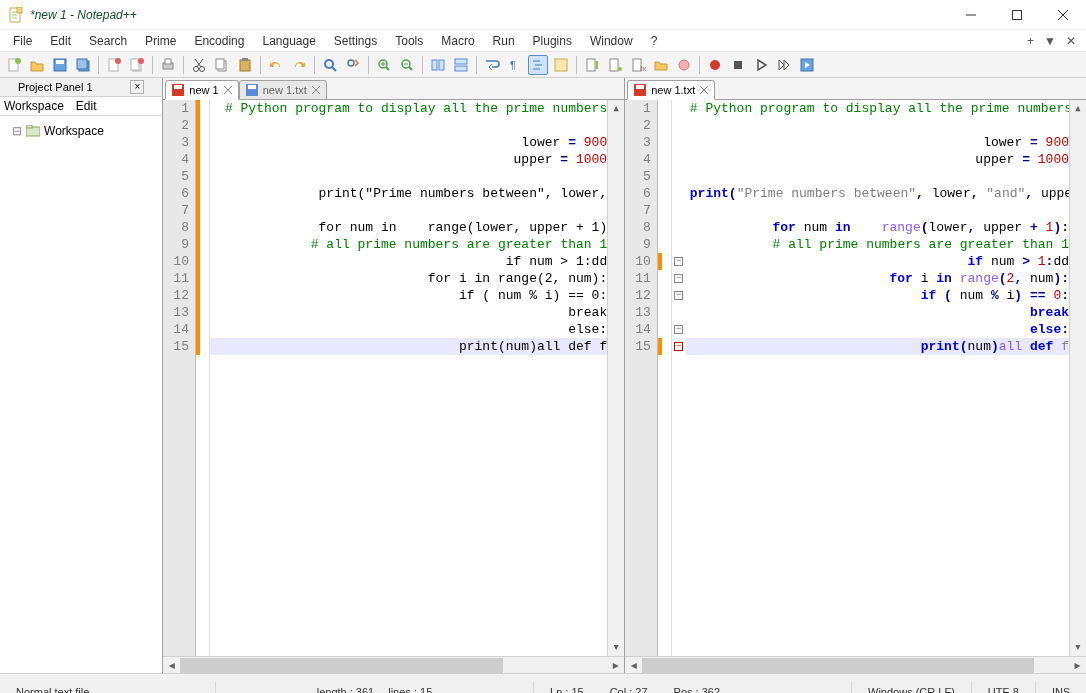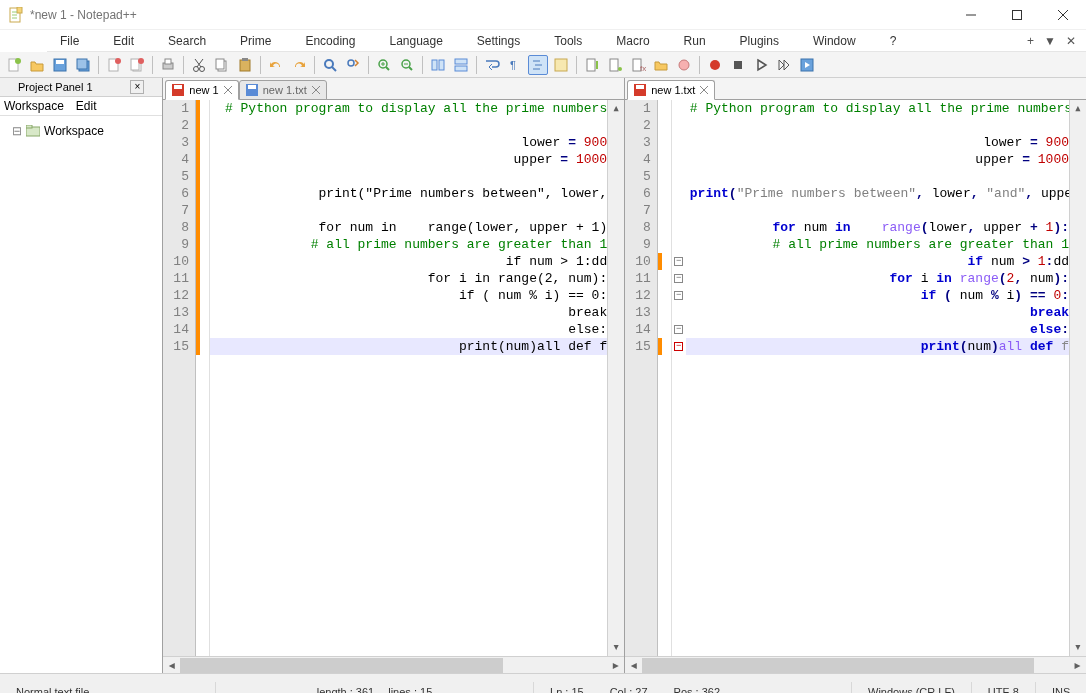--- a/index.html
+++ b/index.html
@@ -1,22 +1,22 @@
 <!DOCTYPE html>
 <html><head>
 <meta charset="utf-8">
 <style>
 * { box-sizing: border-box; margin: 0; padding: 0; }
 html,body { width:1086px; height:693px; font-family:"Segoe UI",Tahoma,sans-serif; font-size:12px; background:#fff; overflow:hidden; color:#000;}
 .titlebar { height:30px; display:flex; align-items:center; padding:0 0 0 8px; background:#fff; border-bottom:1px solid #f0f0f0;}
 .titlebar .icon { width:16px; height:16px; margin-right:6px; }
-.titlebar .title { color:#737373; font-size:12px; flex:0 0 auto; }
+.titlebar .title { color:#14532d; font-size:12px; flex:0 0 auto;font-style:italic; }
 .titlebar .spacer { flex:1; }
 .wbtn { width:46px; height:30px; display:flex; align-items:center; justify-content:center; color:#555; }
-.menubar { height:22px; display:flex; align-items:center; gap:16px; padding:0 4px; border-bottom:1px solid #e5e5e5; background:#fff;margin-left:47px;}
+.menubar { height:22px; display:flex; align-items:center; gap:0; padding:0 4px; border-bottom:1px solid #e5e5e5; background:#fff;}
 .menubar span.m { padding:2px 9px; color:#333; font-size:12px; }
 .menubar .aux { margin-left:auto; display:flex; gap:10px; padding-right:6px; align-items:center; color:#555;}
 .toolbar { height:26px; background:#f4f4f4; border-bottom:1px solid #d0d0d0; display:flex; align-items:center; padding:0 4px; gap:3px;}
 .tbtn { width:20px; height:20px; display:flex; align-items:center; justify-content:center; border:1px solid transparent; border-radius:2px;}
 .tsep { width:1px; height:18px; background:#c0c0c0; margin:0 2px; }
 .workarea { display:flex; height:calc(693px - 30px - 22px - 26px - 20px); }
 .panel { width:216px; border-right:1px solid #a0a0a0; display:flex; flex-direction:column; background:#fff;}
 .panel-title { background:#f0f0f0; border-bottom:1px solid #d0d0d0; padding:2px 18px; font-size:11px; display:flex; align-items:center;}
 .panel-title .x { margin-left:auto; border:1px solid #b0b0b0; width:14px; height:14px; font-size:10px; text-align:center; line-height:12px;}
 .panel-menu { border-bottom:1px solid #e0e0e0; padding:2px 4px; font-size:12px; display:flex; gap:12px;}

